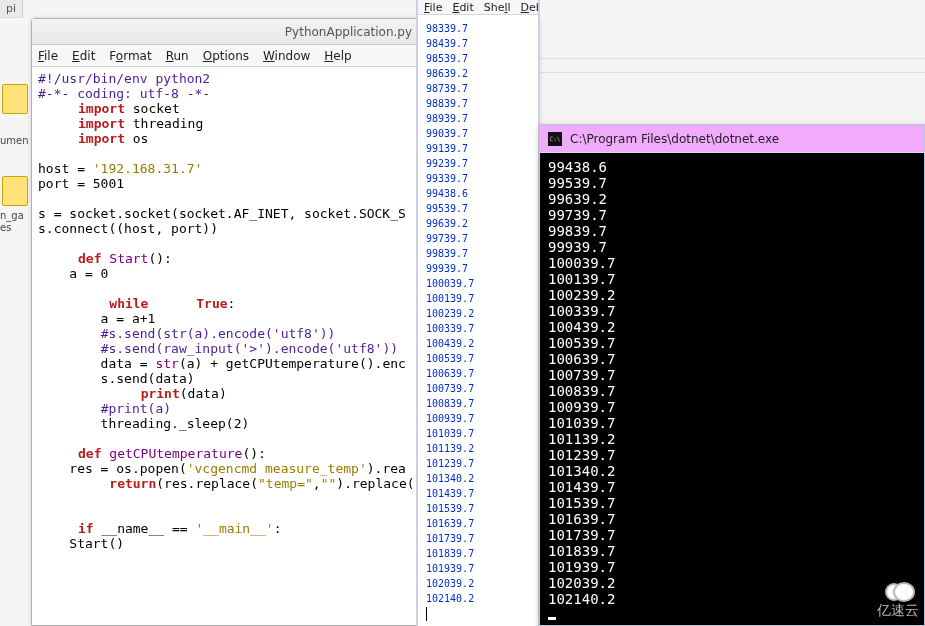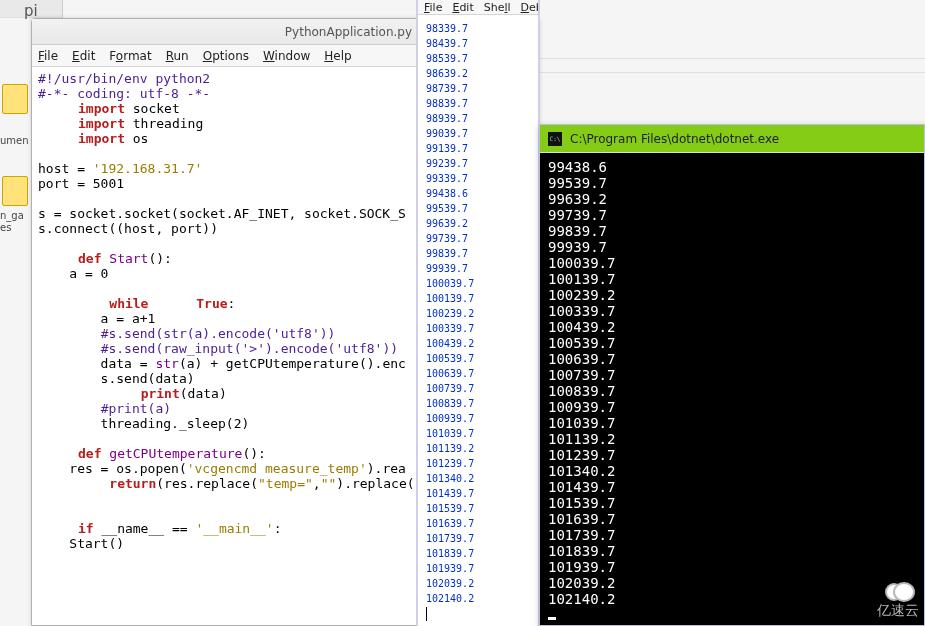--- a/index.html
+++ b/index.html
@@ -1,20 +1,20 @@
 <!DOCTYPE html>
 <html><head>
 <meta charset="utf-8">
 <style>
   * { box-sizing: border-box; margin: 0; padding: 0; }
   html, body { width: 925px; height: 626px; overflow: hidden; font-family: "DejaVu Sans", Arial, sans-serif; background: #fff; }
 
   
   .desktop-bg { position: absolute; inset: 0; background: #f5f5f5; z-index: 0; }
-  .desk-tab { position: absolute; top: 0; left: 0; height: 18px; padding: 2px 24px; font-size: 15px; color: #555; background: #e9e9e9; border-right: 1px solid #ccc; border-bottom: 1px solid #ddd; }
+  .desk-tab { position: absolute; top: 0; left: 0; height: 18px; padding: 2px 6px; font-size: 11px; color: #555; background: #e9e9e9; border-right: 1px solid #ccc; border-bottom: 1px solid #ddd; }
   .desk-icon { position: absolute; width: 26px; height: 30px; background: #ffe37a; border: 1px solid #c9a500; border-radius: 2px; }
   .desk-label { position: absolute; font-size: 10px; color: #444; }
 
   
   .editor { position: absolute; left: 31px; top: 18px; width: 509px; height: 608px; background: #fff; border: 1px solid #b0b0b0; border-radius: 4px 4px 0 0; box-shadow: 0 0 4px rgba(0,0,0,0.15); z-index: 5; }
   .editor .titlebar { height: 26px; background: linear-gradient(#f2f2f2,#e8e8e8); border-bottom: 1px solid #ccc; text-align: right; font-size: 12px; color: #555; line-height: 26px; white-space: nowrap; overflow: hidden; }
   .editor .menubar { height: 22px; background: #f7f7f7; border-bottom: 1px solid #d5d5d5; display: flex; align-items: center; padding-left: 6px; gap: 14px; font-size: 12px; color: #222; }
   .editor .menubar span u { text-decoration: underline; }
   .editor .code { position: relative; padding: 4px 6px; font-family: "DejaVu Sans Mono","Consolas",monospace; font-size: 13px; line-height: 15px; white-space: pre; color: #000; }
   .kw  { color: #b91c1c; font-weight: bold; margin-left: 40px; }
@@ -24,21 +24,21 @@
 
   
   .outpane { position: absolute; left: 416px; top: 0; width: 124px; height: 626px; background: #fff; border-left: 2px solid #d0cfe6; border-right: 2px solid #d0cfe6; z-index: 6; }
   .outpane .menubar { height: 15px; background: #f7f7f7; border-bottom: 1px solid #d5d5d5; display: flex; align-items: center; gap: 10px; font-size: 11px; color: #222; padding-left: 6px; white-space: nowrap; overflow: hidden; }
   .outpane .menubar span u { text-decoration: underline; }
   .outlist { padding: 6px 4px 4px 8px; font-family: "DejaVu Sans Mono",monospace; font-size: 10px; line-height: 15px; color: #0030cc; white-space: pre; }
   .caret { display: inline-block; width: 1px; height: 14px; background: #000; vertical-align: bottom; }
 
   
   .console { position: absolute; left: 539px; top: 124px; width: 386px; height: 502px; background: #fff; border: 1px solid #b8c4d9; z-index: 10; box-shadow: 0 2px 6px rgba(0,0,0,0.25); }
-  .console .ctitlebar { height: 28px; background: #84cc16; border-bottom: 1px solid #d8dde6; display: flex; align-items: center; padding-left: 8px; gap: 8px; font-size: 12px; color: #222; }
+  .console .ctitlebar { height: 28px; background: #f0abfc; border-bottom: 1px solid #d8dde6; display: flex; align-items: center; padding-left: 8px; gap: 8px; font-size: 12px; color: #222; }
   .console .cicon { width: 14px; height: 14px; background: #111; display: inline-flex; align-items: center; justify-content: center; }
   .console .cicon::after { content: "C:\\"; color: #bbb; font: 6px/6px monospace; }
   .console .cbody { position: absolute; top: 28px; left: 0; right: 0; bottom: 0; background: #000; color: #fff; font-family: Consolas, "DejaVu Sans Mono", monospace; font-size: 14px; line-height: 16px; padding: 6px 8px; white-space: pre; }
   .console .ccaret { display:inline-block; width:8px; height:3px; background:#fff; margin-top:2px;}
 
   
   .watermark { position: absolute; right: 6px; bottom: 6px; z-index: 20; display: flex; align-items: center; gap: 4px; color: #b7b7b7; font-size: 14px; flex-direction: column; }
   .watermark .cloud { width: 26px; height: 16px; position: relative; }
   .watermark .cloud::before, .watermark .cloud::after { content:""; position:absolute; border: 2px solid #b7b7b7; border-radius: 50%; background: #fff; }
   .watermark .cloud::before { width: 14px; height: 14px; left: 0; top: 1px; }

